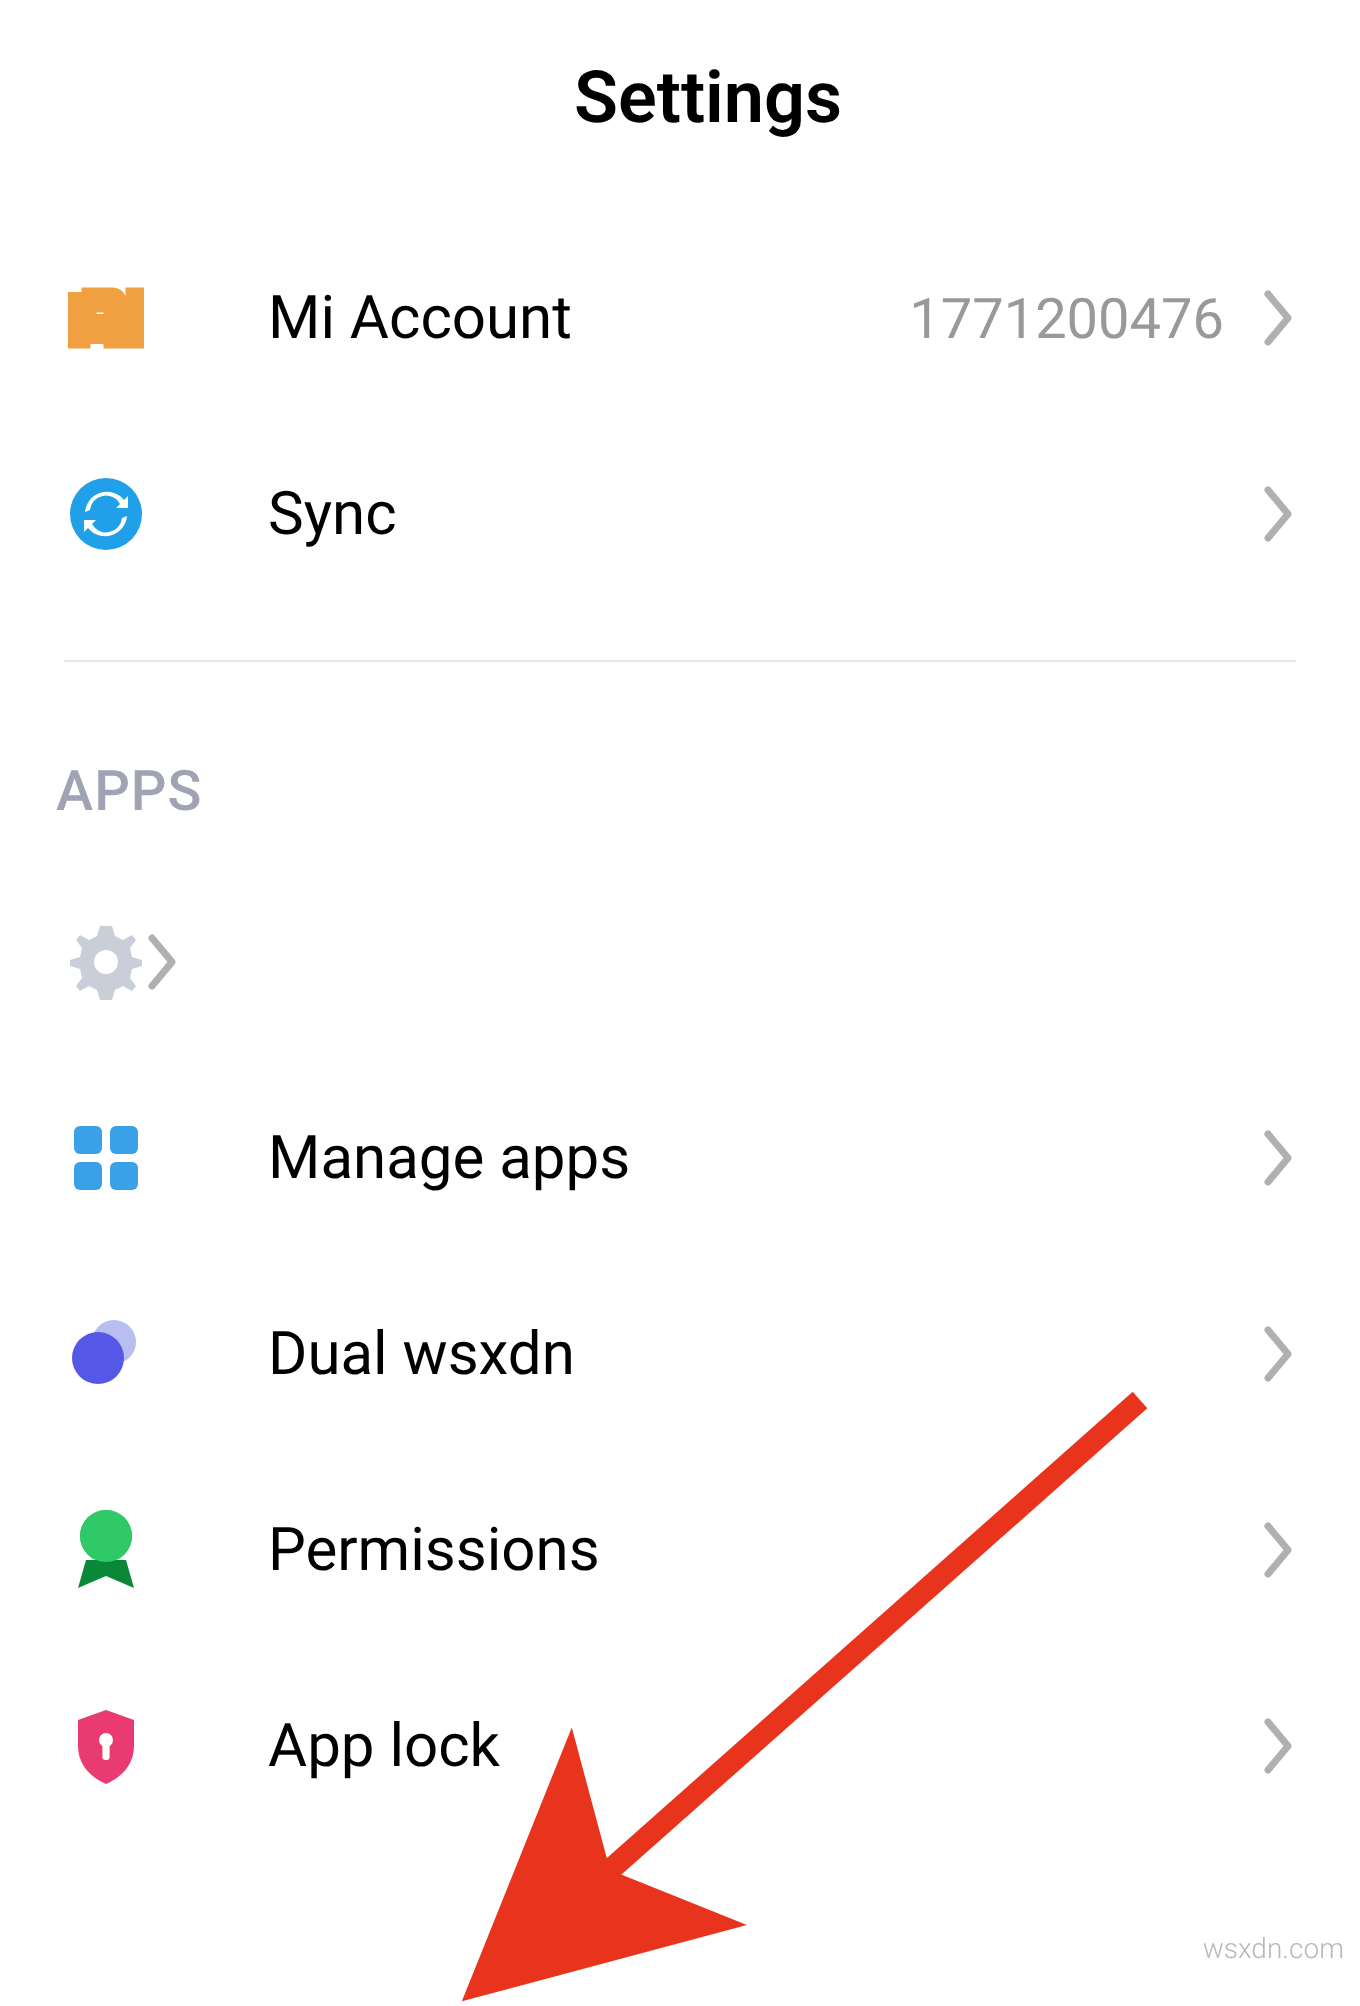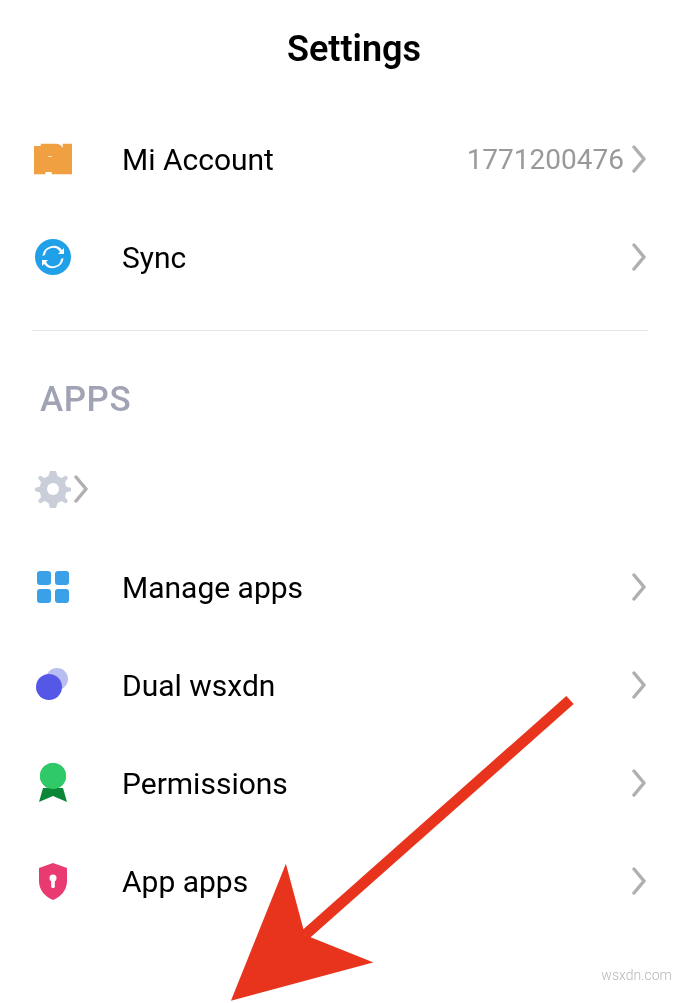--- a/index.html
+++ b/index.html
@@ -36,43 +36,43 @@
       width: 42px;
       height: 42px;
       display: flex;
       align-items: center;
       justify-content: center;
       flex-shrink: 0;
     }
     .item-label {
       font-size: 30px;
       color: #000000;
-      margin-left: 48px;
+      margin-left: 60px;
       flex-grow: 1;
     }
     .item-value {
       font-size: 28px;
       color: #999999;
-      margin-right: 8px;
+      margin-right: 20px;
     }
     .chevron {
       width: 16px;
       height: 28px;
       flex-shrink: 0;
     }
     .divider {
       height: 1px;
       background: #e6e6e6;
       margin: 24px 32px 18px;
     }
     .section-header {
-      font-size: 35px;
+      font-size: 28px;
       color: #a0a3b3;
       font-weight: 500;
-      padding: 30px 40px 20px;
+      padding: 30px 28px 20px;
       letter-spacing: 0.5px;
     }
     .watermark {
       position: absolute;
       bottom: 20px;
       right: 8px;
       font-size: 14px;
       color: #b8b8b8;
       font-weight: 300;
     }
@@ -178,21 +178,21 @@
 </div>
 
 <div class="settings-item">
   <div class="icon-box">
     <svg width="36" height="40" viewBox="0 0 36 40">
       <path d="M 18 2 L 32 7 L 32 20 C 32 30 25 36 18 39 C 11 36 4 30 4 20 L 4 7 Z" fill="#ea3a72"></path>
       <circle cx="18" cy="17" r="3.5" fill="#ffffff"></circle>
       <rect x="16.2" y="18" width="3.6" height="9" rx="1.5" fill="#ffffff"></rect>
     </svg>
   </div>
-  <span class="item-label">App apps</span>
+  <span class="item-label">App lock</span>
   <svg class="chevron" viewBox="0 0 16 28">
       <path d="M 2 2 L 12 14 L 2 26" stroke="#b0b0b0" stroke-width="3.5" fill="none" stroke-linecap="round" stroke-linejoin="round"></path>
     </svg>
 </div>
 
 <svg class="arrow-annotation" width="680" height="1003" style="top:0;left:0;">
   <defs>
     <marker id="arrowhead" markerWidth="14" markerHeight="14" refX="3" refY="6" orient="auto">
       <polygon points="0 0, 12 6, 0 12, 3 6" fill="#e8341c"></polygon>
     </marker>

